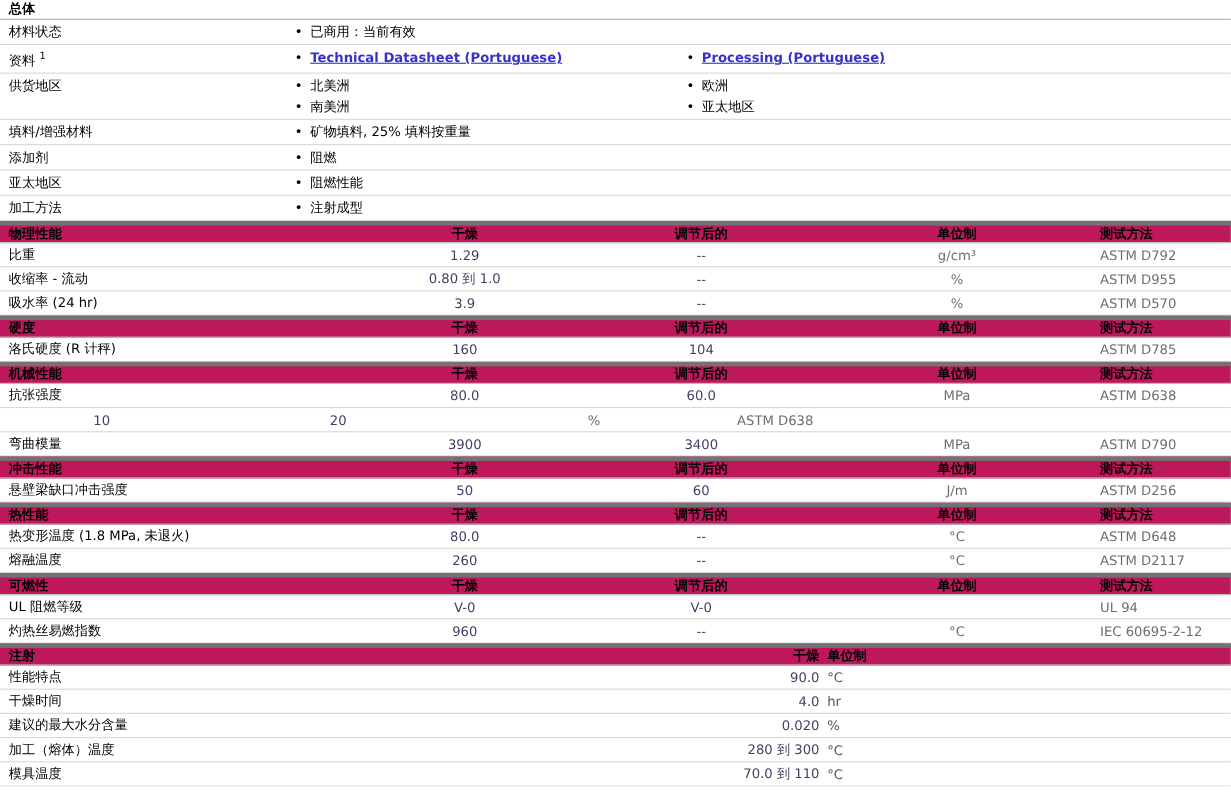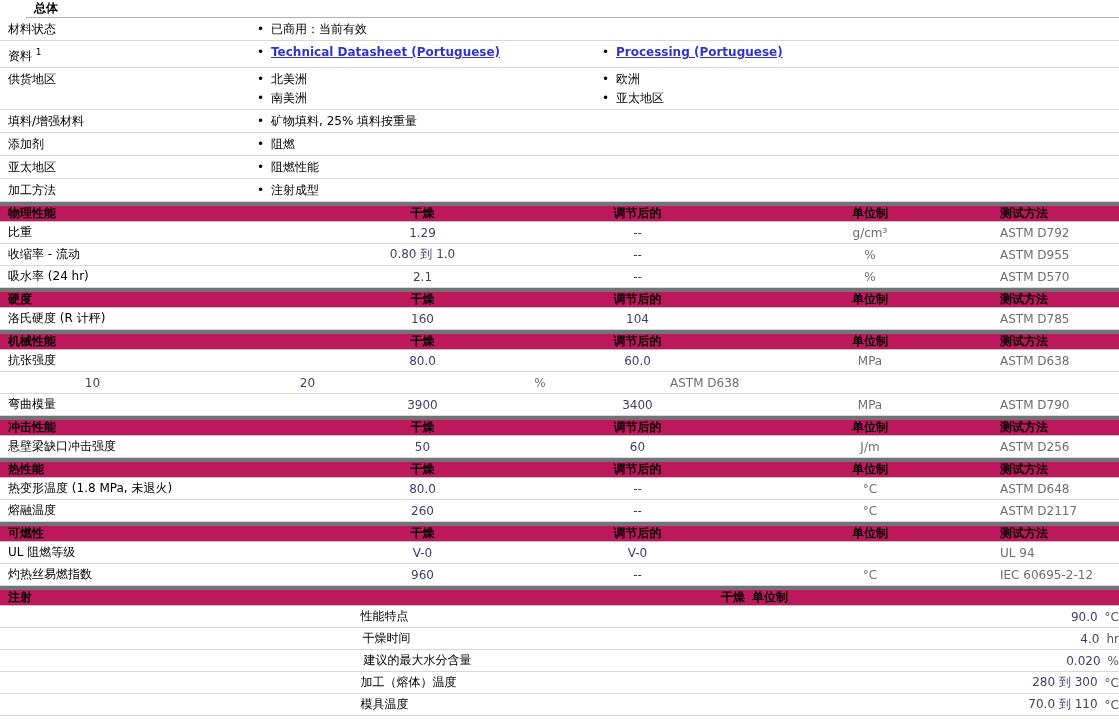--- a/index.html
+++ b/index.html
@@ -1,39 +1,39 @@
 <!DOCTYPE html>
 <html><head>
 <meta charset="utf-8">
 <style>
   html, body { margin:0; padding:0; background:#ffffff; }
   body { font-family:"DejaVu Sans", sans-serif; font-size:12px; color:#000; }
   .sheet { width:1119px; }
 
   
-  .row { display:flex; align-items:center; min-height:22px; border-bottom:1px solid #d8d8d8; box-sizing:border-box;justify-content:flex-end; }
+  .row { display:flex; align-items:center; min-height:22px; border-bottom:1px solid #d8d8d8; box-sizing:border-box; }
 
   
   .sec-head { display:flex; align-items:center; height:20px; background:#be185d;
               border-top:4px solid #737373; border-bottom:1px solid #c2c2c2;
               font-weight:bold; box-sizing:border-box; }
-  .sec-head.plain { background:#ffffff; border-top:none; border-bottom:1px solid #b0b0b0; height:18px;margin-left:26px; }
+  .sec-head.plain { background:#ffffff; border-top:none; border-bottom:1px solid #b0b0b0; height:18px; }
 
   
   .plabel     { flex:0 0 322px; padding-left:8px; }
   .col-dry    { flex:0 0 185px; text-align:center; }
   .col-cond   { flex:0 0 245px; text-align:center; }
   .col-unit   { flex:0 0 220px; text-align:center; }
   .col-method { flex:1 1 auto; padding-left:20px; text-align:left; }
 
   .val   { color:#3f3f66; }
   .muted { color:#6e6e6e; }
 
   
-  .grow { display:flex; align-items:flex-start; border-bottom:1px solid #d8d8d8; padding:2px 0 1px 0; min-height:19px; }
+  .grow { display:flex; align-items:flex-start; border-bottom:1px solid #d8d8d8; padding:2px 0 1px 0; min-height:19px;gap:11px; }
   .glabel { flex:0 0 241px; padding-left:8px; line-height:19px; }
   .gcol1 { flex:0 0 337px; padding-left:8px; }
   .gcol2 { flex:1 1 auto; padding-left:8px; }
   .bullet-item { display:flex; line-height:19px; }
   .bullet { width:14px; color:#000; }
   a.doclink { color:#3333cc; text-decoration:underline; cursor:pointer;font-weight:bold; }
   sup { font-size:9px; }
 
   
   .inj-val  { flex:0 0 415px; text-align:right; }
@@ -162,21 +162,21 @@
   </div>
   <div class="row">
     <div class="plabel">收缩率 - 流动</div>
     <div class="col-dry val">0.80 到 1.0</div>
     <div class="col-cond val">--</div>
     <div class="col-unit muted">%</div>
     <div class="col-method muted">ASTM D955</div>
   </div>
   <div class="row">
     <div class="plabel">吸水率 (24 hr)</div>
-    <div class="col-dry val">2.1</div>
+    <div class="col-dry val">3.9</div>
     <div class="col-cond val">--</div>
     <div class="col-unit muted">%</div>
     <div class="col-method muted">ASTM D570</div>
   </div>
 
   <div class="sec-head">
     <div class="plabel">硬度</div>
     <div class="col-dry">干燥</div>
     <div class="col-cond">调节后的</div>
     <div class="col-unit">单位制</div>

